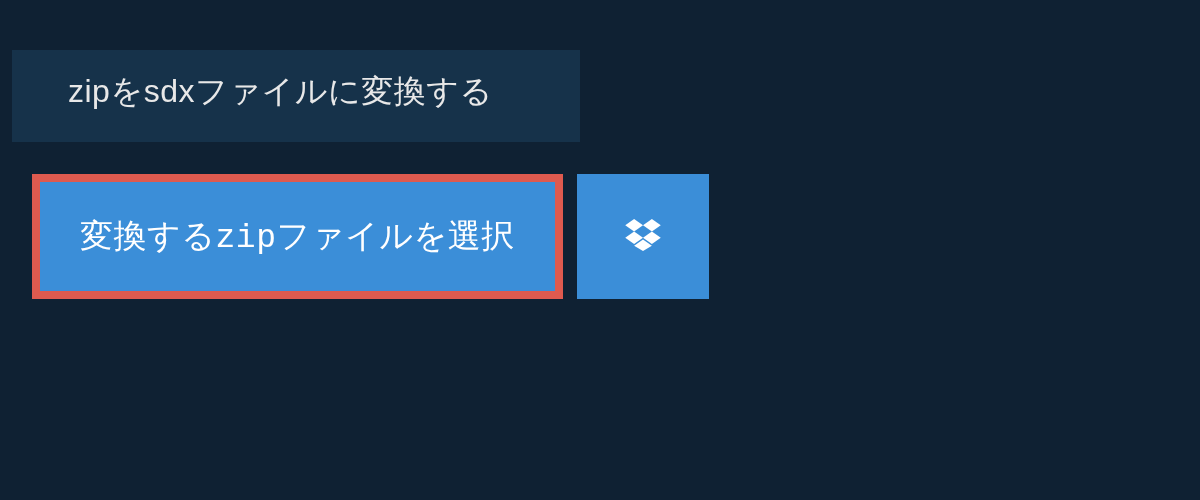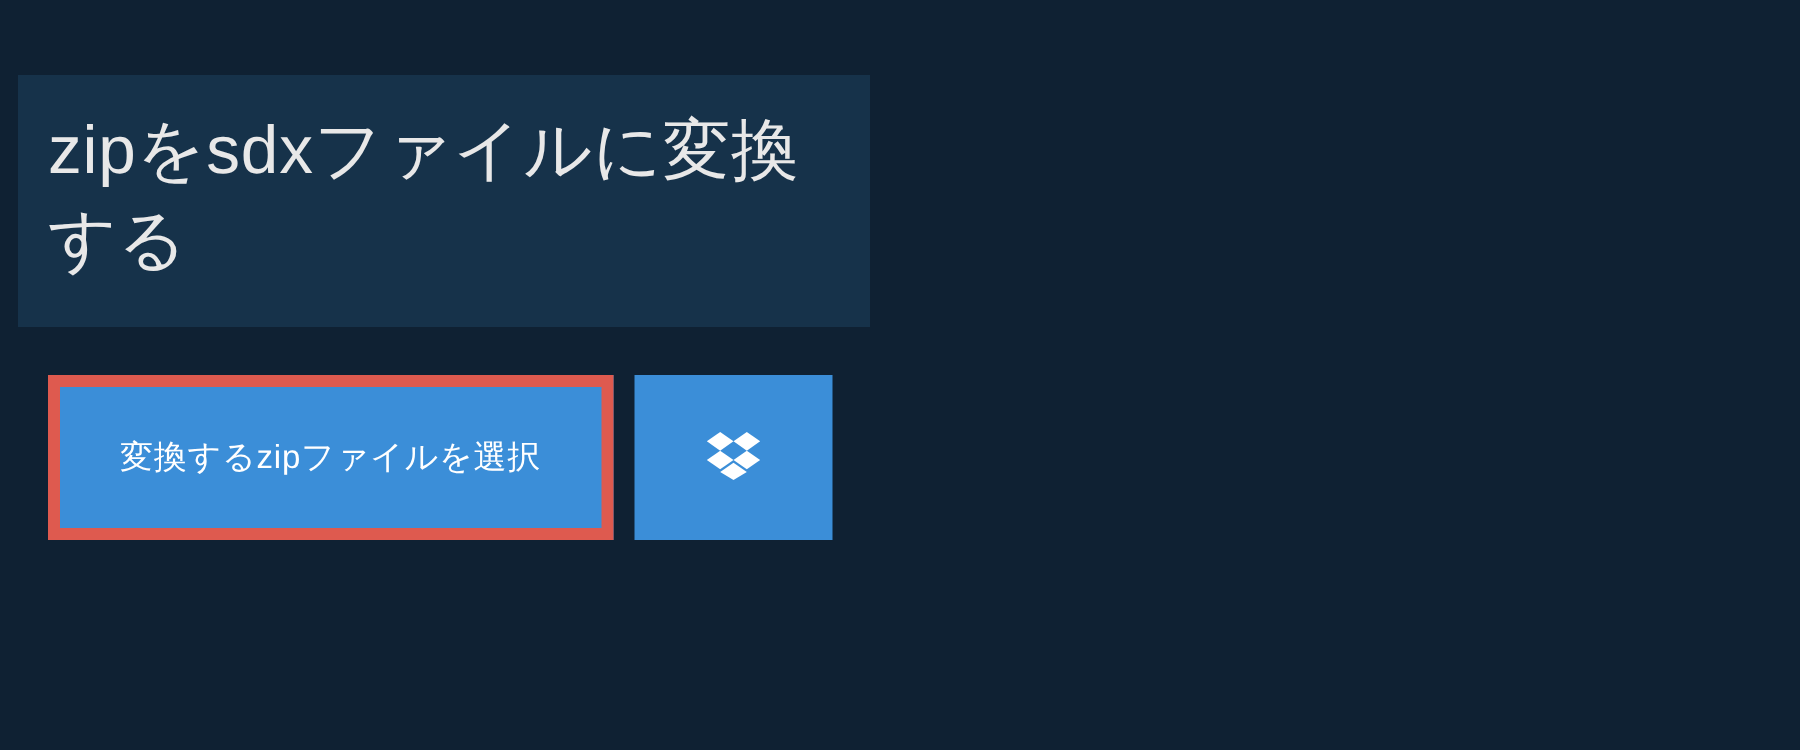--- a/index.html
+++ b/index.html
@@ -22,40 +22,41 @@
     
     .header-panel {
       background-color: #16324a;
       padding: 20px 28px 28px 20px;
       display: inline-block;
       width: 568px;
     }
     
     .title {
       color: #e8e8e8;
-      font-size: 45px;
+      font-size: 32px;
       font-weight: normal;
       letter-spacing: 0.5px;
+      margin-left: 36px;
     }
     
     .button-row {
       display: flex;
       gap: 14px;
       margin-top: 32px;
       margin-left: 20px;
     }
     
     .select-button {
       background-color: #3b8ed8;
       border: 8px solid #de5a4f;
       color: #ffffff;
-      font-size: 22px;
+      font-size: 33px;
       padding: 32px 40px;
       cursor: pointer;
-      font-family: Liberation Sans, sans-serif;
+      font-family: Liberation Mono, monospace;
       letter-spacing: 0.5px;
     }
     
     .dropbox-button {
       background-color: #3b8ed8;
       border: none;
       width: 132px;
       display: flex;
       align-items: center;
       justify-content: center;

